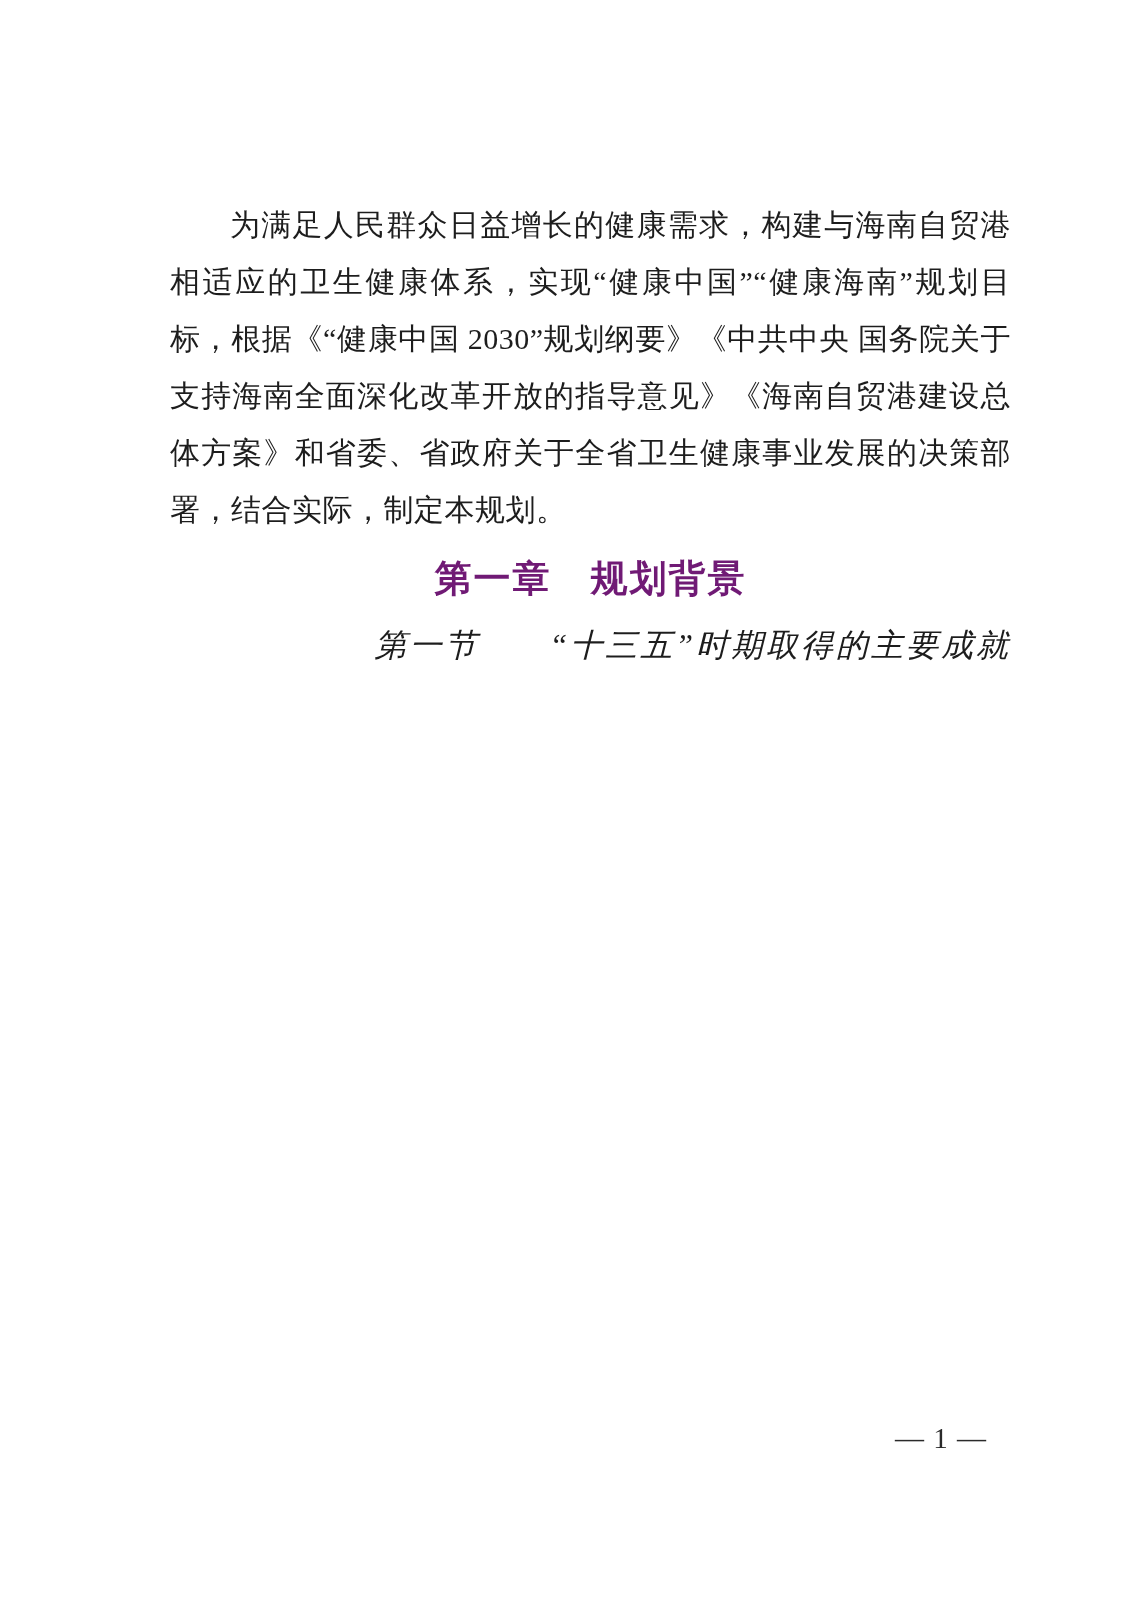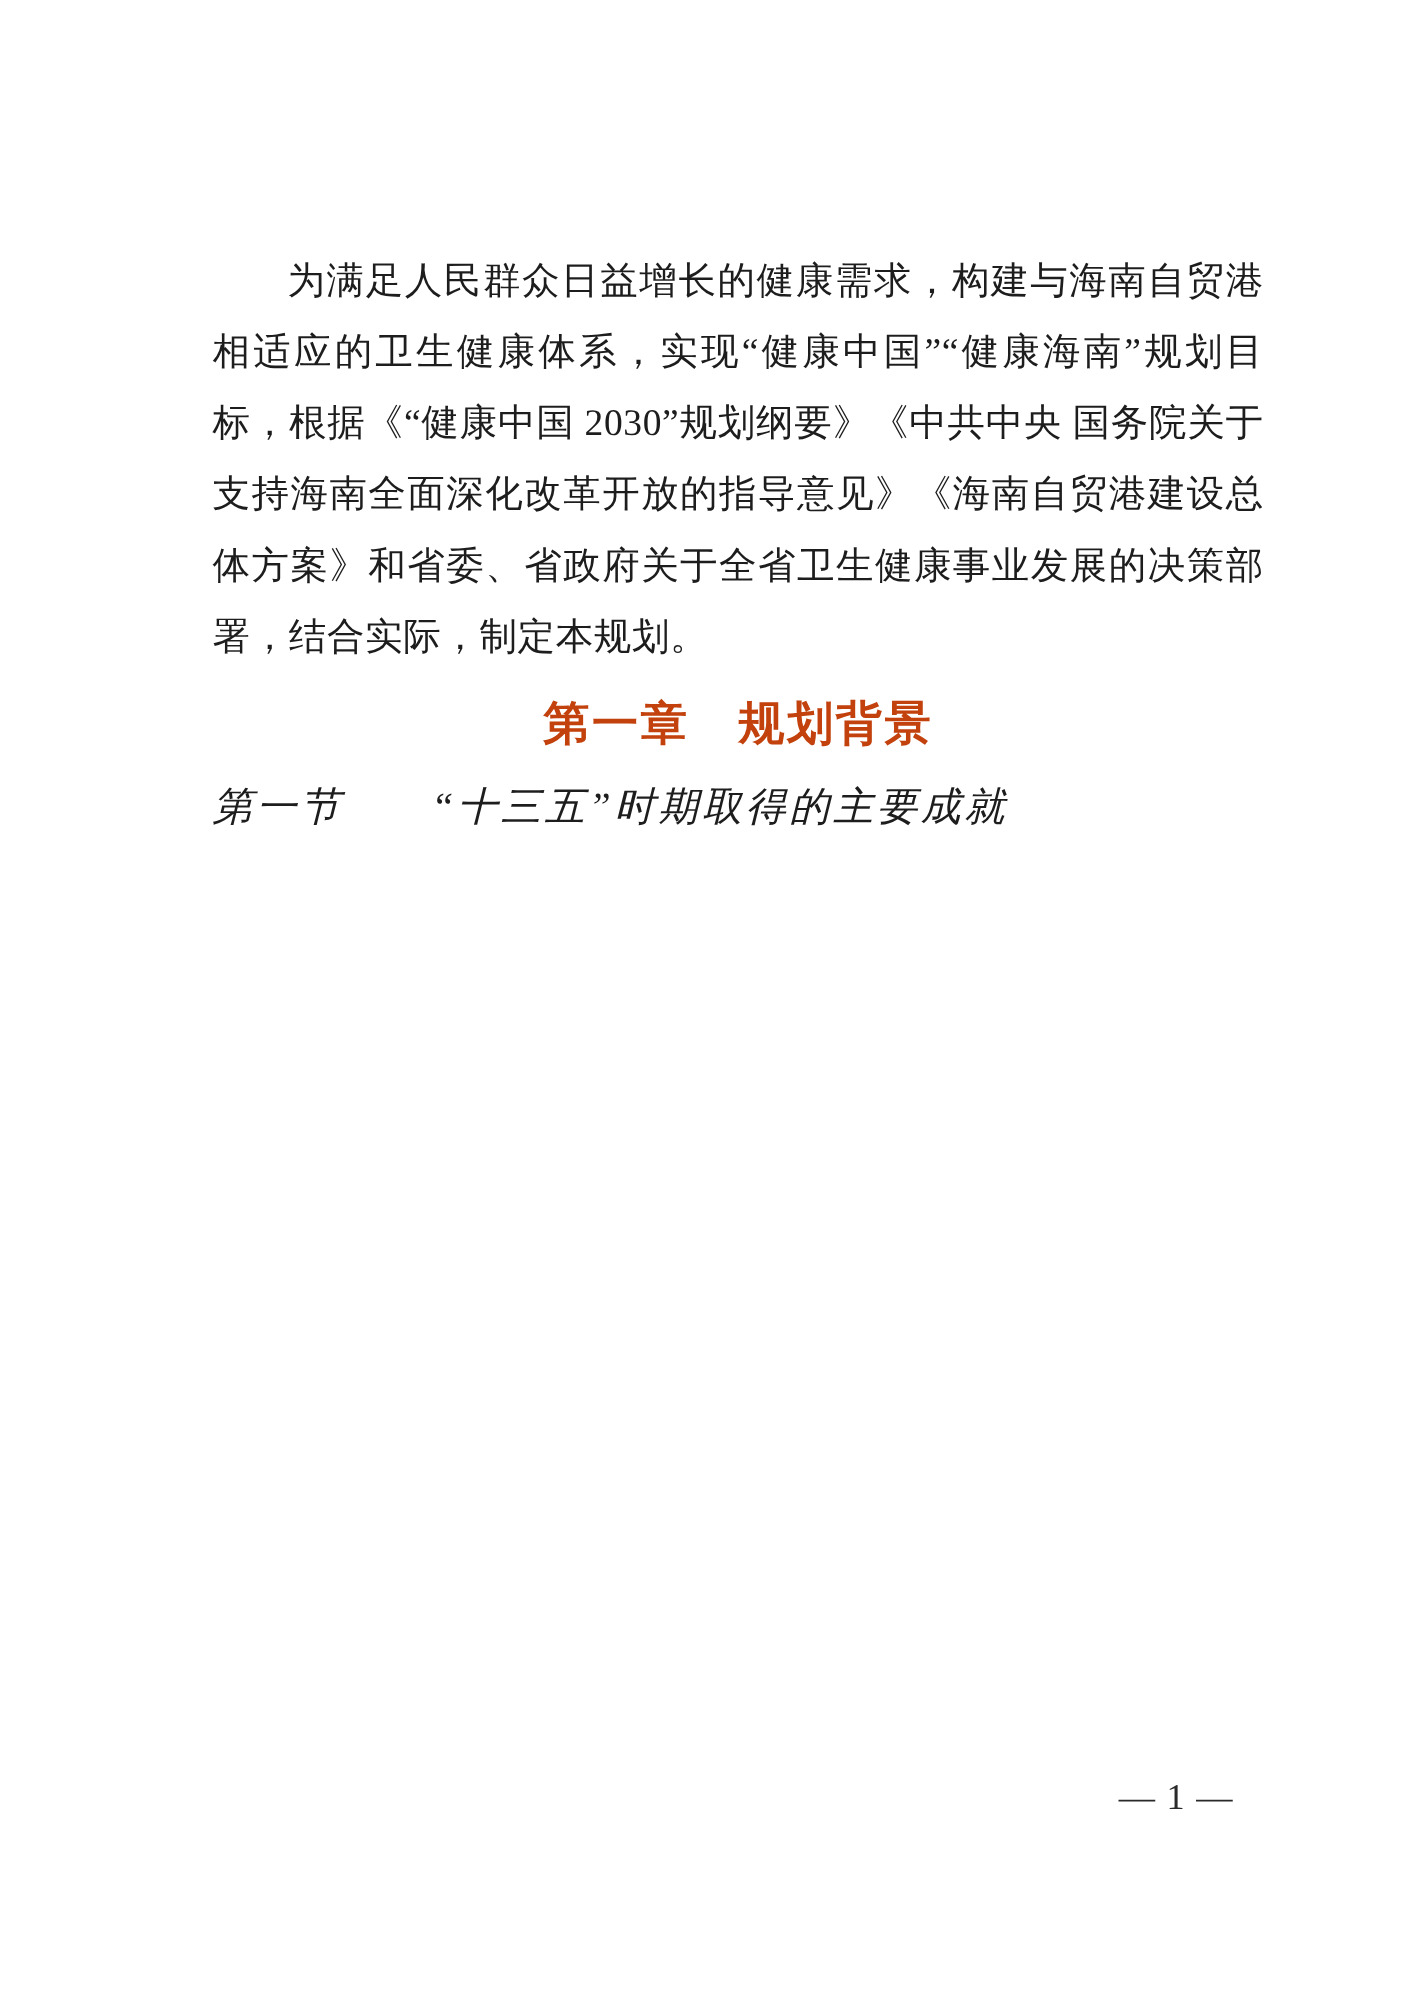--- a/index.html
+++ b/index.html
@@ -36,35 +36,35 @@
   .lead {
     font-weight: 700;
     font-family: "Liberation Sans", "DejaVu Sans", sans-serif;
     letter-spacing: 0.5px;
   }
   .chapter-heading {
     margin: 12px 0 10px 0;
     font-size: 37px;
     line-height: 57px;
     font-weight: 700;
-    font-family: Liberation Sans, sans-serif;
-    color: #c2410c;
+    font-family: Liberation Serif, serif;
+    color: #701a75;
     text-align: center;
     text-indent: 0;
     letter-spacing: 2px;
   }
   .section-heading {
     margin: 8px 0 16px 0;
     font-size: 32px;
     line-height: 57px;
     font-weight: 500;
     font-style: italic; 
     font-family: "Liberation Serif", "DejaVu Serif", serif;
     color: #1d1d1d;
-    text-align: left;
+    text-align: right;
     text-indent: 0;
     letter-spacing: 3px;
   }
   .page-number {
     position: absolute;
     top: 1418px;
     right: 144px;
     font-size: 29px;
     line-height: 40px;
     color: #2a2a2a;

